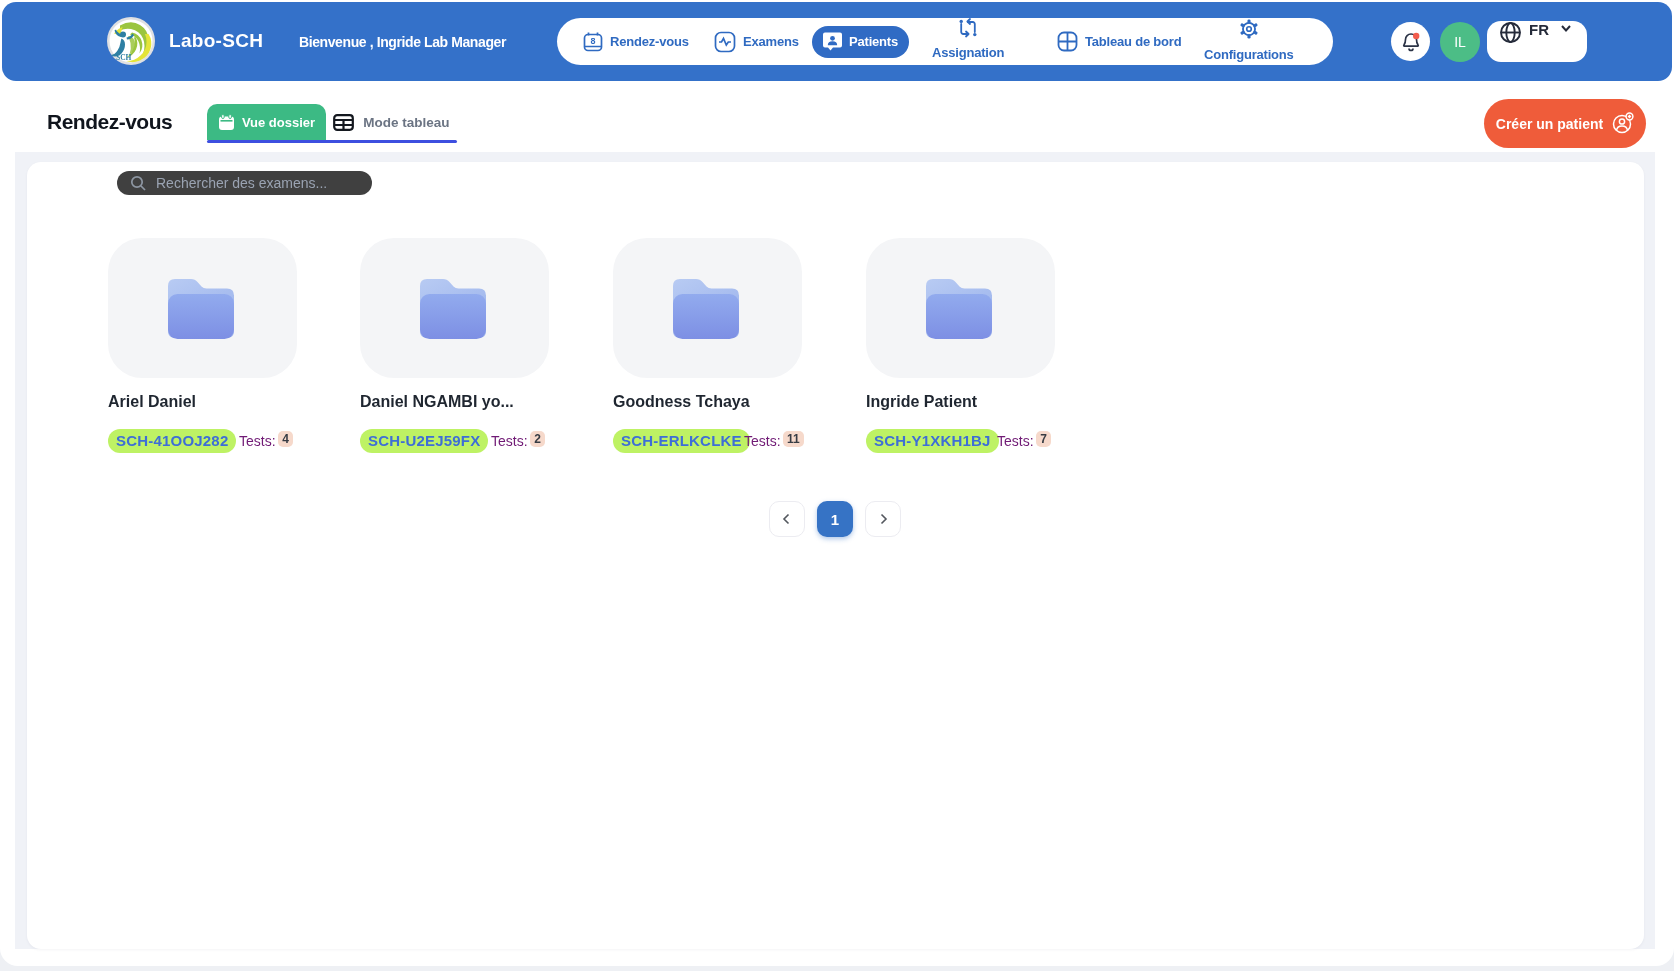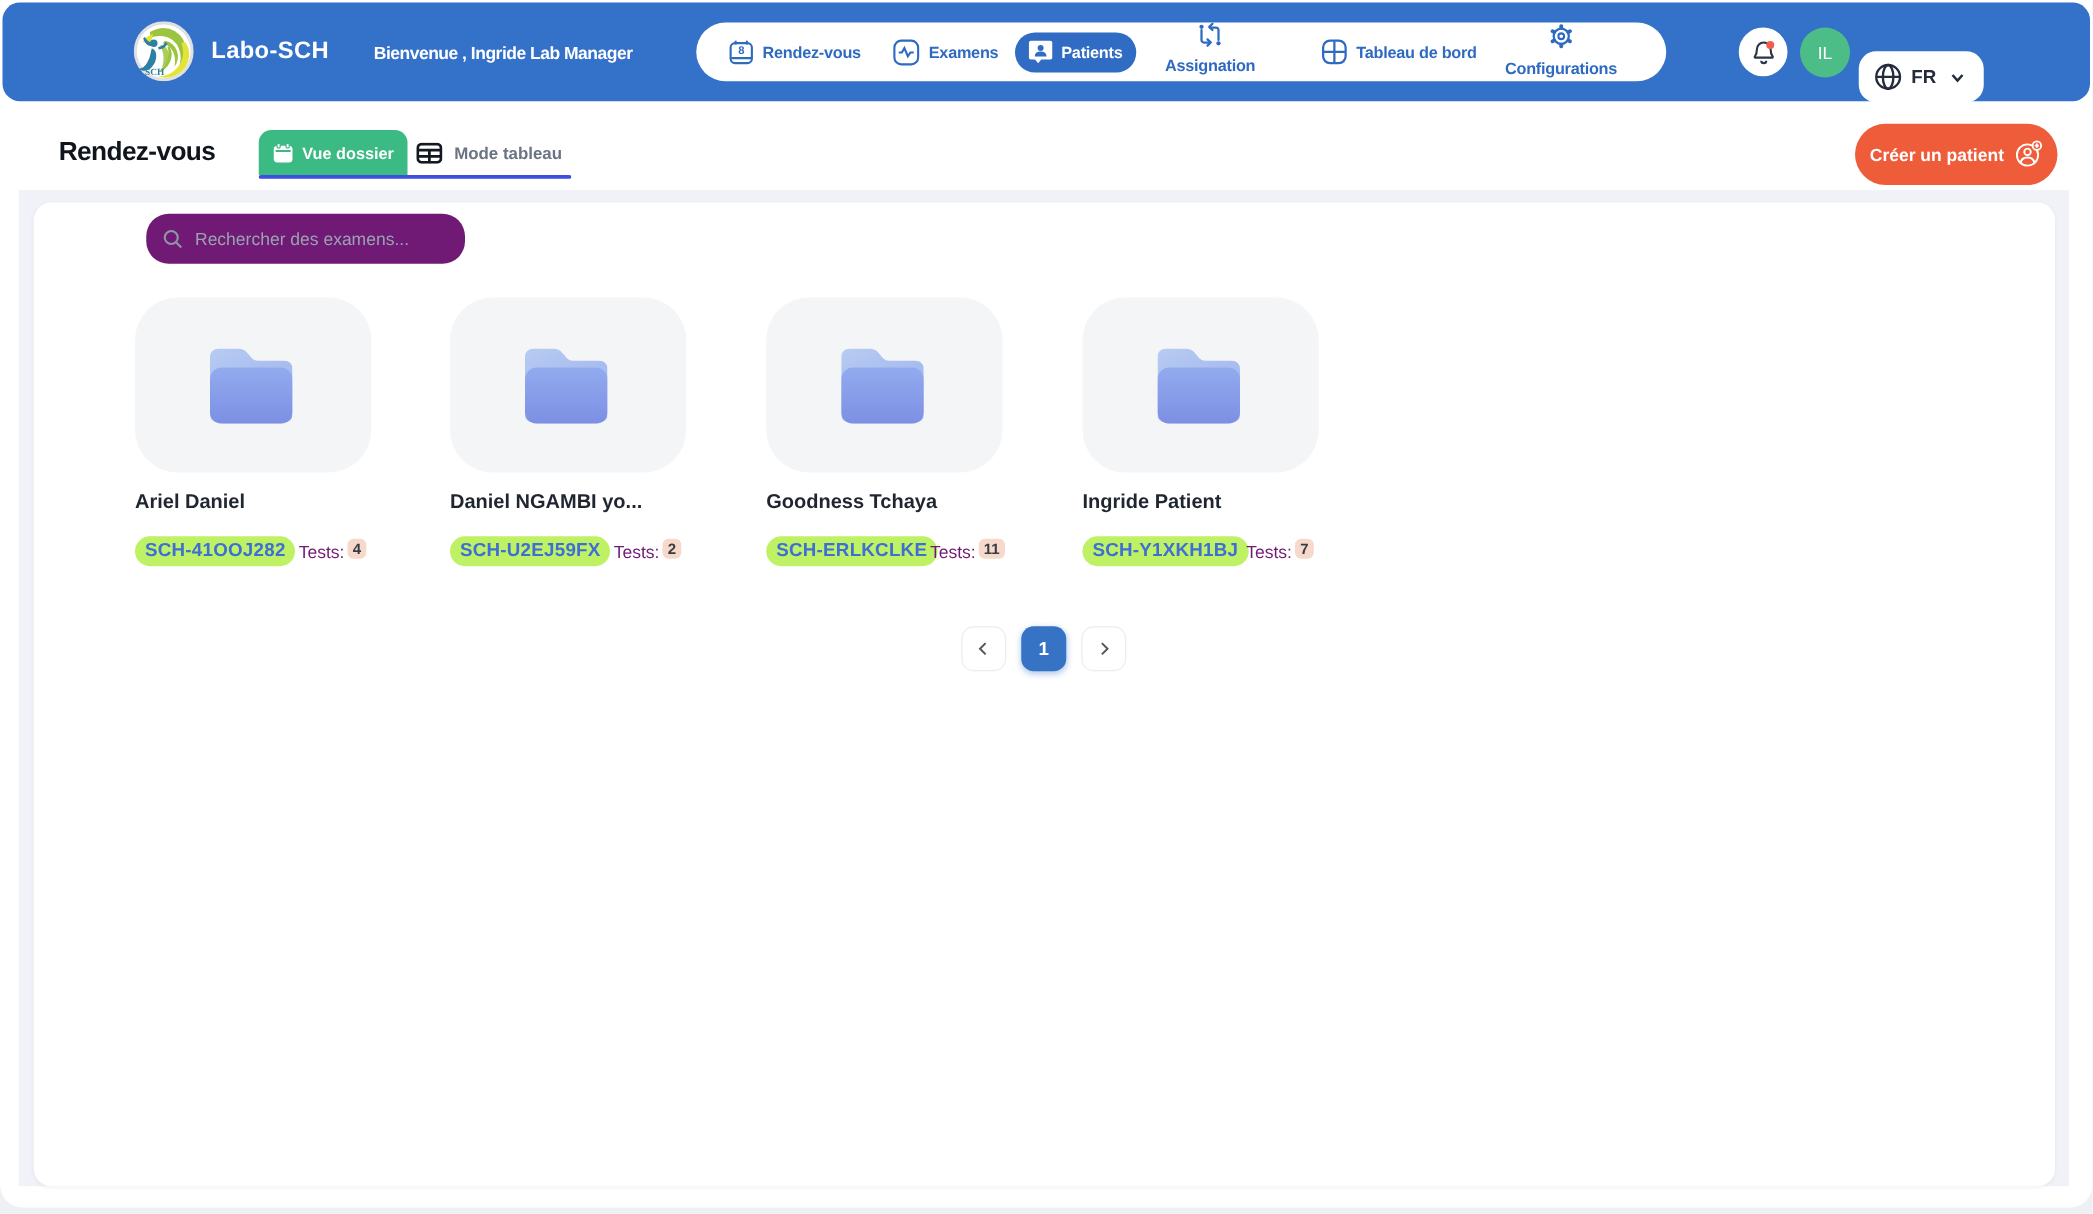--- a/index.html
+++ b/index.html
@@ -8,30 +8,30 @@
   .sheet { position:absolute; left:0; top:0; width:1674px; height:966px; background:#fff; border-radius:0 0 18px 18px; }
   .nav { position:absolute; left:2px; top:2px; width:1670px; height:79px; background:#3471c9; border-radius:14px; }
   .logo { position:absolute; left:107px; top:17px; width:48px; height:48px; }
   .brand { position:absolute; left:169px; top:30px; color:#fff; font-size:19px; font-weight:bold; letter-spacing:.3px; }
   .welcome { position:absolute; left:299px; top:34px; color:#fff; font-size:14px; font-weight:bold; letter-spacing:-0.4px; }
   .navpill { position:absolute; left:557px; top:18px; width:776px; height:47px; background:#fff; border-radius:24px; }
   .nitem { position:absolute; top:0; height:47px; display:flex; align-items:center; gap:7px; color:#2f6ac1; font-size:13px; font-weight:600; letter-spacing:-0.2px; white-space:nowrap; }
   .active-pill { position:absolute; left:255px; top:7.5px; width:97px; height:32px; background:#306bc4; border-radius:16px; display:flex; align-items:center; justify-content:center; gap:7px; color:#fff; font-size:13px; font-weight:600; letter-spacing:-0.2px; }
   .bell { position:absolute; left:1391px; top:22px; width:39px; height:39px; background:#fff; border-radius:50%; display:flex; align-items:center; justify-content:center; }
   .avatar { position:absolute; left:1440px; top:22px; width:40px; height:40px; background:#4cbd86; border-radius:50%; display:flex; align-items:center; justify-content:center; color:#fff; font-size:14px; font-weight:normal; }
-  .frbox { position:absolute; left:1487px; top:21px; width:100px; height:41px; background:#fff; border-radius:14px; display:flex; align-items:center; padding-left:12px; gap:7px;margin-top:20px; }
+  .frbox { position:absolute; left:1487px; top:21px; width:100px; height:41px; background:#fff; border-radius:14px; display:flex; padding-left:12px; gap:7px; }
   .frbox .fr { font-size:15px; font-weight:bold; color:#252b3a; }
   .pagetitle { position:absolute; left:47px; top:110px; font-size:21px; font-weight:800; color:#10151d; letter-spacing:-0.5px; }
   .tab-green { position:absolute; left:207px; top:104px; width:119px; height:36px; background:#3cba84; border-radius:10px 10px 0 0; display:flex; align-items:center; justify-content:center; gap:7px; color:#fff; font-size:13px; font-weight:bold; }
   .tab-mode { position:absolute; left:326px; top:104px; width:131px; height:36px; display:flex; align-items:center; justify-content:center; gap:9px; color:#6b7483; font-size:13.5px; font-weight:600; }
   .tab-line { position:absolute; left:207px; top:140px; width:250px; height:3px; background:#3d4fe0; border-radius:2px; }
   .btn-orange { position:absolute; left:1484px; top:99px; width:162px; height:49px; background:#ef5c3a; border-radius:24.5px; display:flex; align-items:center; justify-content:center; gap:8px; color:#fff; font-size:14px; font-weight:bold; }
   .panel { position:absolute; left:15px; top:152px; width:1640px; height:797px; background:#f0f2f7; }
   .card { position:absolute; left:27px; top:162px; width:1617px; height:787px; background:#fff; border-radius:14px; box-shadow:0 1px 3px rgba(30,40,70,.05); }
-  .search { position:absolute; left:90px; top:9px; width:255px; height:40px; background:#701a75; border-radius:18px; display:flex; align-items:center; padding-left:13px; gap:9px; }
+  .search { position:absolute; left:90px; top:9px; width:255px; height:24px; background:#404040; border-radius:18px; display:flex; align-items:center; padding-left:13px; gap:9px; }
   .search span { color:#9aa3b2; font-size:14px; }
   .tile { position:absolute; top:76px; width:189px; height:140px; background:#f4f5f7; border-radius:34px; }
   .tile svg { position:absolute; left:60px; top:40px; }
   .pname { position:absolute; top:231px; font-size:16px; font-weight:600; color:#1f2630; }
   .brow { position:absolute; top:267px; height:24px; }
   .bpill { position:absolute; left:0; top:0; height:24px; line-height:24px; padding:0 8px; white-space:nowrap; background:#bef264; border-radius:12px; color:#3e6ed6; font-size:15px; font-weight:bold; letter-spacing:.2px; }
   .tlabel { position:absolute; left:131px; top:4px; font-size:14px; color:#701a75; white-space:nowrap; }
   .tnum { position:absolute; left:170px; top:2px; min-width:15px; text-align:center; padding:1px 4px; background:#f6d9cb; border-radius:5px; font-size:12px; font-weight:bold; color:#373c44; }
   .pgbtn { position:absolute; top:339px; width:36px; height:36px; background:#fff; border:1px solid #ececf1; border-radius:10px; display:flex; align-items:center; justify-content:center; }
   .pg1 { position:absolute; top:339px; left:790px; width:36px; height:36px; background:#3673c5; border-radius:10px; display:flex; align-items:center; justify-content:center; color:#fff; font-size:15px; font-weight:600; box-shadow:0 2px 5px rgba(54,115,197,.4); }

